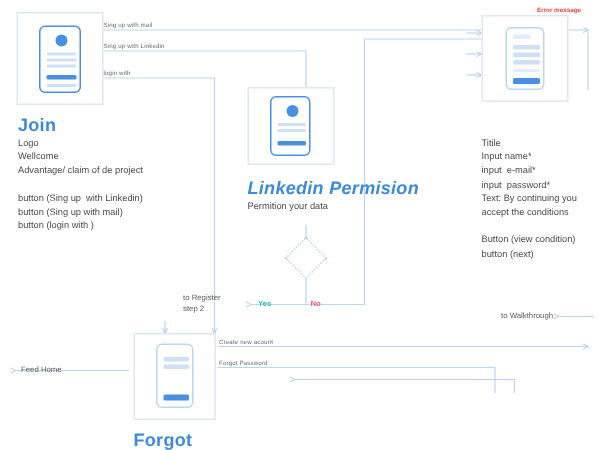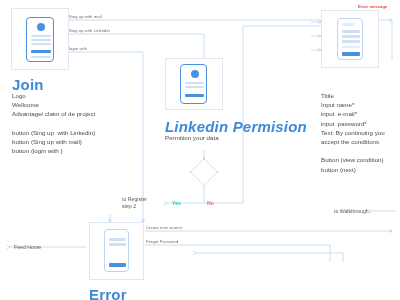--- a/index.html
+++ b/index.html
@@ -59,21 +59,21 @@
     background: #4a90e2;
   }
   .bar.pale {
     background: #e3edfa;
   }
 
   
   .heading {
     position: absolute;
     color: #3d8bd6;
-    font-size: 15px;
+    font-size: 12px;
     font-weight: bold;
     letter-spacing: .2px;
     white-space: nowrap;
   }
   .body-text {
     position: absolute;
     font-size: 6.2px;
     line-height: 9.2px;
     color: #4b4b4b;
     white-space: pre;
@@ -232,21 +232,21 @@
 
 Button (view condition)
 button (next)</div>
 
   <div class="frame" style="left:89px; top:222px; width:55px; height:58px;"></div>
   <div class="phone pale" style="left:104px; top:229px; width:25px; height:43px;">
     <div class="bar" style="left:4px; top:8px; width:17px; height:2.5px;"></div>
     <div class="bar" style="left:4px; top:13px; width:17px; height:2.5px;"></div>
     <div class="bar solid" style="left:4px; top:33px; width:17px; height:4px;"></div>
   </div>
-  <div class="heading" style="left:89px; top:286px;">Error</div>
+  <div class="heading" style="left:89px; top:286px;">Forgot</div>
 
   <div class="wire-label" style="left:146px; top:225px;">Create new acount</div>
   <div class="wire-label" style="left:146px; top:239px;">Forgot Password</div>
 
   <div class="flow-note" style="left:14px; top:244px;">Feed Home</div>
   <div class="flow-note" style="left:334px; top:208px;">to Walkthrough</div>
 
 </div>
 
 </body></html>

